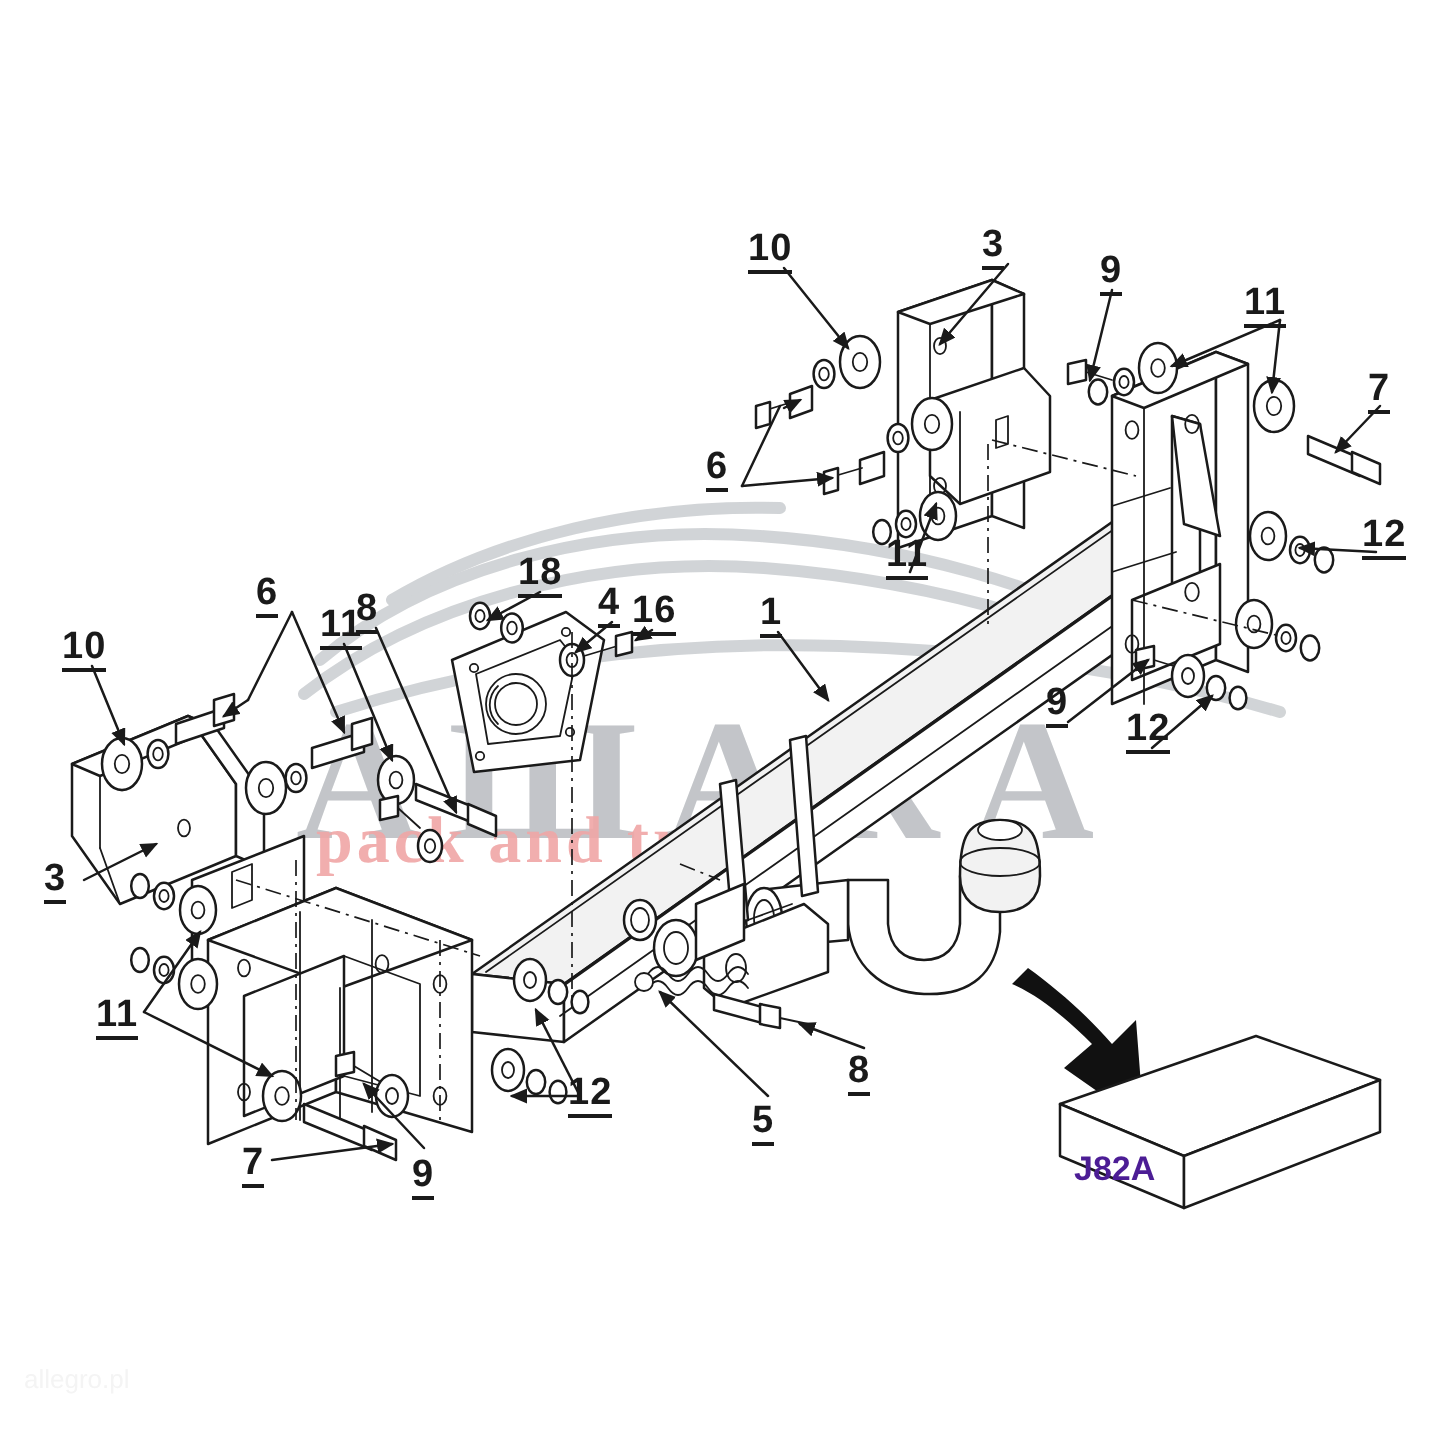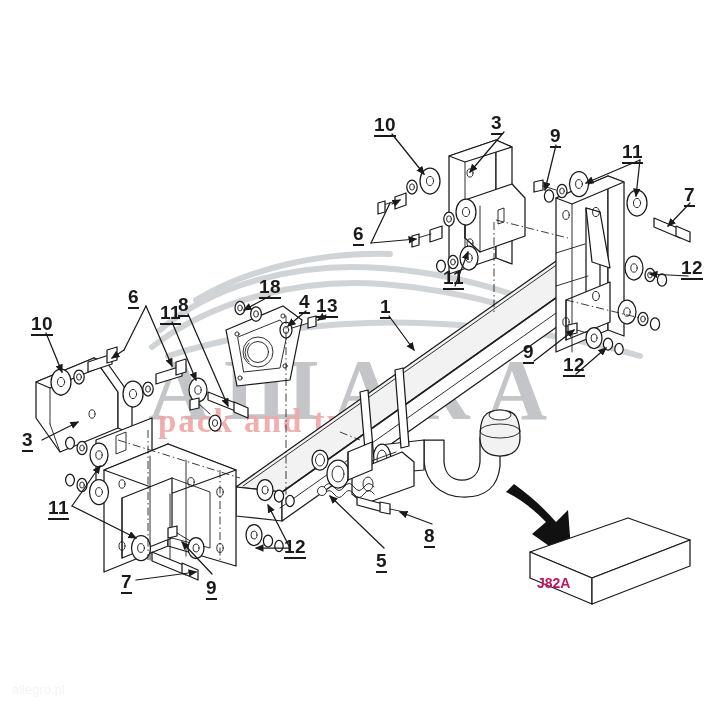--- a/index.html
+++ b/index.html
@@ -60,22 +60,22 @@
     font-size: 13px;
     color: #f4f4f4;
     white-space: nowrap;
     pointer-events: none;
     user-select: none;
   }
   .box-label {
     position: absolute;
     font-family: "Liberation Sans", sans-serif;
     font-weight: bold;
-    font-size: 14px;
-    color: #be185d;
+    font-size: 17px;
+    color: #4c1d95;
     white-space: nowrap;
   }
 </style>
 </head>
 <body>
 
 <div id="root">
 
   <div class="wm-gray" id="wm-brand" style="left:148px; top:340px; font-size:86px; letter-spacing:14px;">АШАКА</div>
 
@@ -443,21 +443,21 @@
   <div class="callout" style="left:550px; top:126px;">9</div>
   <div class="callout" style="left:622px; top:142px;">11</div>
   <div class="callout" style="left:684px; top:185px;">7</div>
   <div class="callout" style="left:353px; top:224px;">6</div>
   <div class="callout" style="left:681px; top:258px;">12</div>
   <div class="callout" style="left:443px; top:268px;">11</div>
   <div class="callout" style="left:259px; top:277px;">18</div>
   <div class="callout" style="left:299px; top:292px;">4</div>
   <div class="callout" style="left:128px; top:287px;">6</div>
   <div class="callout" style="left:178px; top:295px;">8</div>
-  <div class="callout" style="left:316px; top:296px;">13</div>
+  <div class="callout" style="left:316px; top:296px;">16</div>
   <div class="callout" style="left:380px; top:297px;">1</div>
   <div class="callout" style="left:31px;  top:314px;">10</div>
   <div class="callout" style="left:160px; top:303px;">11</div>
   <div class="callout" style="left:523px; top:342px;">9</div>
   <div class="callout" style="left:563px; top:355px;">12</div>
   <div class="callout" style="left:22px;  top:430px;">3</div>
   <div class="callout" style="left:48px;  top:498px;">11</div>
   <div class="callout" style="left:284px; top:537px;">12</div>
   <div class="callout" style="left:424px; top:526px;">8</div>
   <div class="callout" style="left:376px; top:551px;">5</div>

